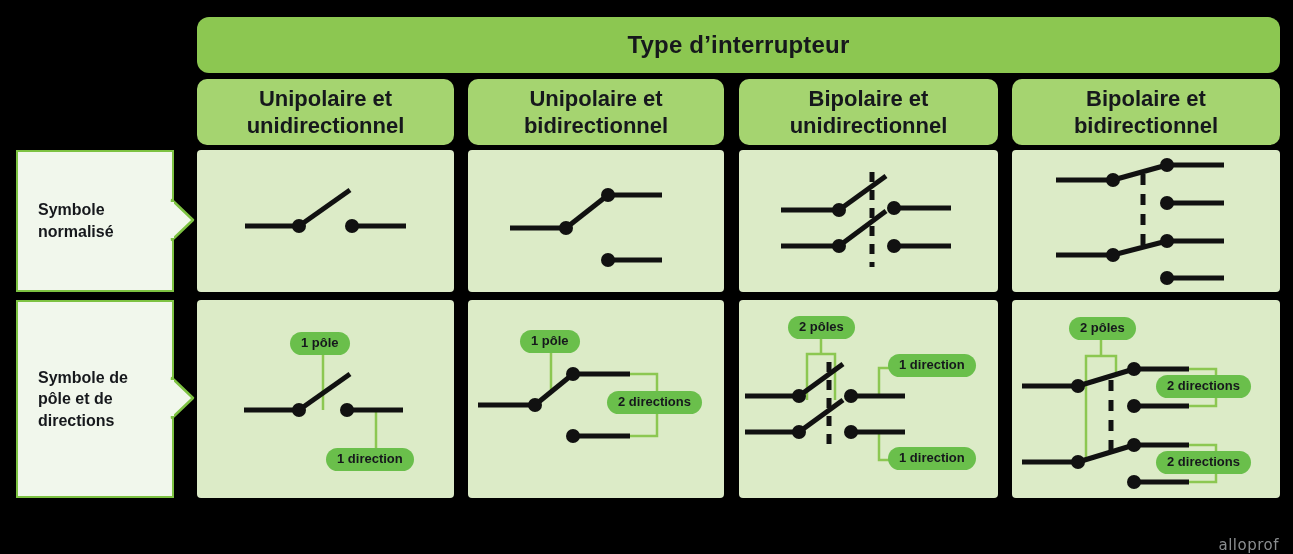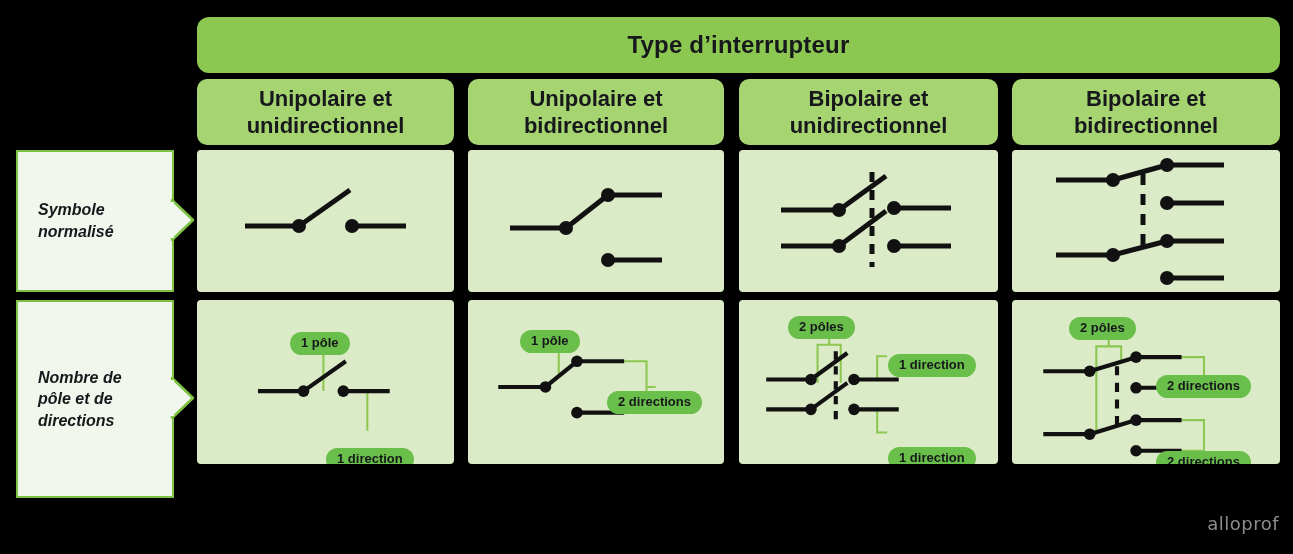--- a/index.html
+++ b/index.html
@@ -37,58 +37,58 @@
   .ch4{left:1012px;width:268px;}
 
   
   .rowlabel{
     position:absolute;left:16px;width:158px;
     background:#F1F7EC;border:2px solid #7DC242;
     display:flex;align-items:center;
     box-sizing:border-box;
   }
   .rowlabel .rl-txt{
-    font-size:16px;font-weight:bold;color:#16181C;line-height:1.35;padding-left:20px;font-style:italic;
+    font-size:16px;font-weight:bold;color:#16181C;line-height:1.35;padding-left:20px;
   }
   .rl-arrow{
     position:absolute;left:172px;width:22px;height:40px;
     overflow:visible;
   }
   .rl1{top:150px;height:142px;}
   .rl2{top:300px;height:198px;}
   .rla1{top:200px;}
   .rla2{top:378px;}
 
   
   .cell{
     position:absolute;background:#DCEBC7;border-radius:4px;overflow:hidden;
   }
   .r1{top:150px;height:142px;}
-  .r2{top:300px;height:164px;}
+  .r2{top:300px;height:198px;}
   .c1{left:197px;width:257px;}
   .c2{left:468px;width:256px;}
   .c3{left:739px;width:259px;}
   .c4{left:1012px;width:268px;}
 
   .cell svg{display:block;width:100%;height:100%;}
 
   
   .pill{
     position:absolute;
     background:#6ABF4B;border-radius:999px;
     color:#16181C;font-size:13px;font-weight:bold;
     padding:4px 11px 5px 11px;
     white-space:nowrap;
     line-height:1.1;
   }
 
   
   .logo{
-    position:absolute;right:14px;bottom:20px;
-    color:#8A8D8F;font-size:18px;letter-spacing:.5px;
+    position:absolute;right:14px;bottom:0;
+    color:#8A8D8F;font-size:15px;letter-spacing:.5px;
     font-family:"DejaVu Sans", sans-serif;
   }
 </style>
 </head>
 <body>
 
 <div class="sheet">
 
   <div class="banner">
     <span class="banner-txt">Type d’interrupteur</span>
@@ -125,21 +125,21 @@
       <span>normalisé</span>
     </span>
   </div>
   <svg class="rl-arrow rla1" viewBox="0 0 22 40">
     <path d="M0,0 L21,20 L0,40 Z" fill="#F1F7EC" stroke="#7DC242" stroke-width="2.5" stroke-linejoin="round"></path>
     <rect x="-4" y="2" width="6" height="36" fill="#F1F7EC"></rect>
   </svg>
 
   <div class="rowlabel rl2">
     <span class="rl-txt">
-      <span>Nombre de</span><br>
+      <span>Symbole de</span><br>
       <span>pôle et de</span><br>
       <span>directions</span>
     </span>
   </div>
   <svg class="rl-arrow rla2" viewBox="0 0 22 40">
     <path d="M0,0 L21,20 L0,40 Z" fill="#F1F7EC" stroke="#7DC242" stroke-width="2.5" stroke-linejoin="round"></path>
     <rect x="-4" y="2" width="6" height="36" fill="#F1F7EC"></rect>
   </svg>
 
   <div class="cell r1 c1">

